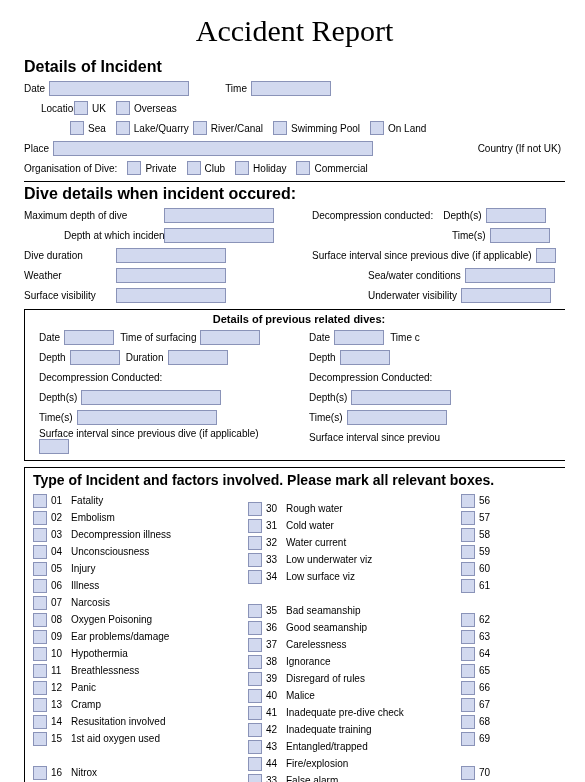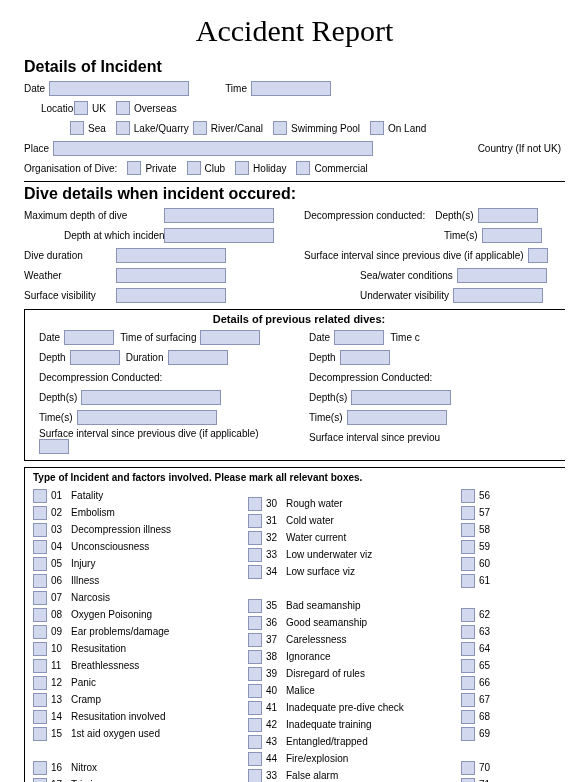--- a/index.html
+++ b/index.html
@@ -22,21 +22,21 @@
   .input.w320 { width: 320px; }
   .cb { display: inline-block; width: 14px; height: 14px; background: #d2d9ef; border: 1px solid #8a93b8; margin-right: 4px; flex-shrink:0; }
   .gap { margin-left: 6px; }
   .gap3 { margin-left: 18px; }
   .hrline { border-top: 1px solid #000; margin: 4px 0 3px 0; }
   .box { border: 1px solid #000; border-right: none; padding: 3px 6px 4px 14px; margin-top: 3px; }
   .box-title { text-align: center; font-weight: bold; font-size: 11px; margin-bottom: 3px; }
   .prev-dives { display: flex; gap: 20px; }
   .prev-col { flex: 1; }
   .factors-box { border: 1px solid #000; border-right: none; margin-top: 6px; padding: 4px 0 4px 8px; overflow: hidden; }
-  .factors-title { font-weight: bold; font-size: 10px; margin-bottom: 4px; }
+  .factors-title { font-weight: bold; font-size: 14px; margin-bottom: 4px; }
   .factor-cols { display: flex; gap: 23px; }
   .factor-col { display: flex; flex-direction: column; }
   .factor-item { display: flex; align-items: center; height: 17px; }
   .factor-num { display: inline-block; width: 18px; text-align: left; margin-right: 2px; }
   .fc1 { flex: 0 0 192px; }
   .fc2 { flex: 0 0 190px; margin-top: 8px; }
   .fc3 { flex: 0 0 160px; }
 </style>
 </head>
 <body>
@@ -86,21 +86,21 @@
       <span class="label">Club</span>
     <span class="cb gap"></span>
       <span class="label">Holiday</span>
     <span class="cb gap"></span>
       <span class="label">Commercial</span>
   </div>
 
   <div class="hrline"></div>
 
   <div class="section-title">Dive details when incident occured:</div>
-  <div style="display:flex; ">
+  <div style="display:flex; gap:8px;">
     <div style="flex:0 0 280px;">
       <div class="row">
           <span class="label" style="width:136px;">Maximum depth of dive</span>
           <span class="input w110"></span>
         </div>
       <div class="row">
           <span class="label" style="width:136px;padding-left:40px;">Depth at which incident started</span>
           <span class="input w110"></span>
         </div>
       <div class="row">
@@ -250,21 +250,21 @@
             <span>Oxygen Poisoning</span>
           </div>
           <div class="factor-item">
             <span class="cb"></span>
             <span class="factor-num">09</span>
             <span>Ear problems/damage</span>
           </div>
           <div class="factor-item">
             <span class="cb"></span>
             <span class="factor-num">10</span>
-            <span>Resusitation</span>
+            <span>Hypothermia</span>
           </div>
           <div class="factor-item">
             <span class="cb"></span>
             <span class="factor-num">11</span>
             <span>Breathlessness</span>
           </div>
           <div class="factor-item">
             <span class="cb"></span>
             <span class="factor-num">12</span>
             <span>Panic</span>

